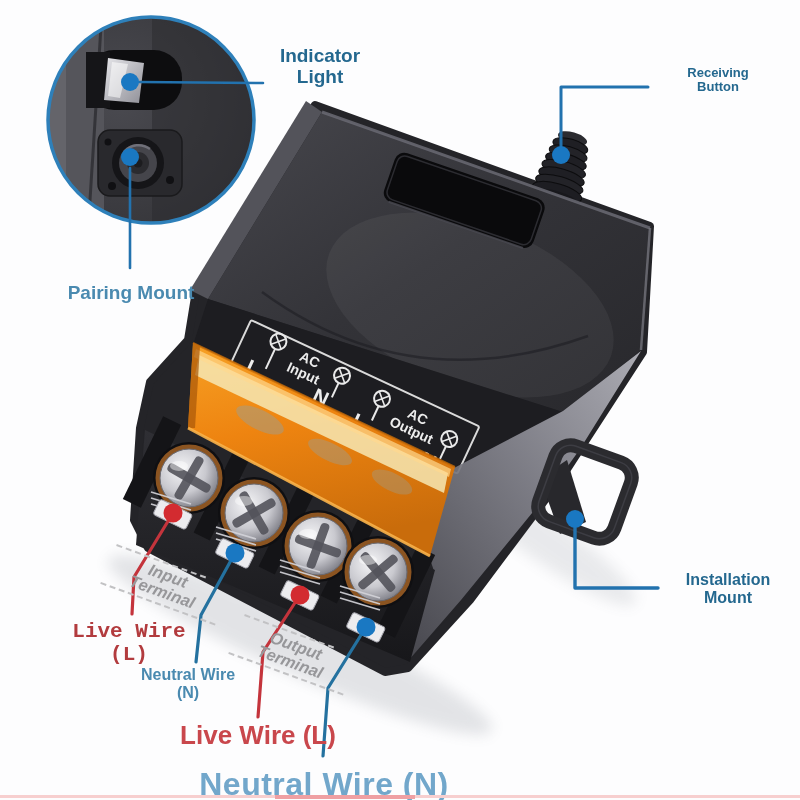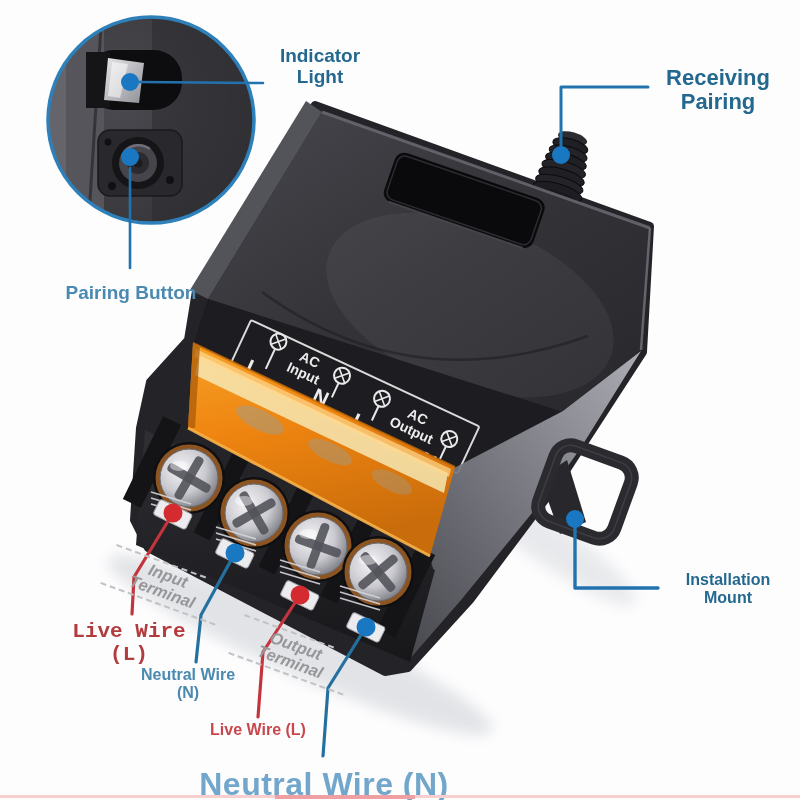--- a/index.html
+++ b/index.html
@@ -7,25 +7,25 @@
          font-family:"Liberation Sans",sans-serif;}
   .stage svg{position:absolute;left:0;top:0;}
   .lbl{position:absolute;font-weight:bold;text-align:center;line-height:1.1;}
   .lbl div{white-space:nowrap;}
   .blue-dark{color:#24688f;}
   .blue-mid{color:#4a8ab0;}
   .blue-light{color:#72a7cb;}
   .red-dark{color:#b23b3e;font-family:Liberation Mono, monospace;}
   .red-bright{color:#c9474c;}
   .cap{font-size:19px;}
-  .cap-s{font-size:22px;}
+  .cap-s{font-size:13px;}
   .cap-xs{font-size:16px;}
   .wire1{font-size:21px;}
   .wire2{font-size:16px;}
-  .wire3{font-size:16px;}
+  .wire3{font-size:26px;}
   .wire4{font-size:32px;letter-spacing:.5px;margin-top:8px;}
   .term{position:absolute;width:122px;color:#97979a;font-style:italic;font-weight:bold;
         font-size:16.5px;text-align:center;line-height:1.05;}
   .term .dash{height:0;border-top:2px dashed #c2c2c4;}
   .term .dash.top{width:78%;margin:0 0 2px 2px;}
   .term .dash.bot{width:100%;margin-top:2px;}
   .rot20{transform:rotate(20deg);}
   .pink-line{position:absolute;left:0;top:795px;width:800px;height:3px;background:#f7cfcf;}
   .pink-line-strong{position:absolute;left:275px;top:795px;width:140px;height:4px;background:#efa0a3;}
   svg text{font-family:"Liberation Sans",sans-serif;font-weight:bold;fill:#ededed;}
@@ -285,26 +285,26 @@
     <circle cx="366" cy="627" r="9.5" fill="#1a78c2"></circle>
   </g>
 </svg>
 
 <div class="lbl blue-dark cap" style="left:255px;top:46px;width:130px;">
   <div>Indicator</div>
   <div>Light</div>
 </div>
 
 <div class="lbl blue-mid cap" style="left:31px;top:283px;width:200px;">
-  <div>Pairing Button</div>
+  <div>Pairing Mount</div>
 </div>
 
 <div class="lbl blue-dark cap-s" style="left:643px;top:66px;width:150px;">
   <div>Receiving</div>
-  <div>Pairing</div>
+  <div>Button</div>
 </div>
 
 <div class="lbl blue-dark cap-xs" style="left:653px;top:571px;width:150px;">
   <div>Installation</div>
   <div>Mount</div>
 </div>
 
 <div class="term rot20" style="left:104px;top:563px;">
   <div class="dash top"></div>
   <div>Input</div>

